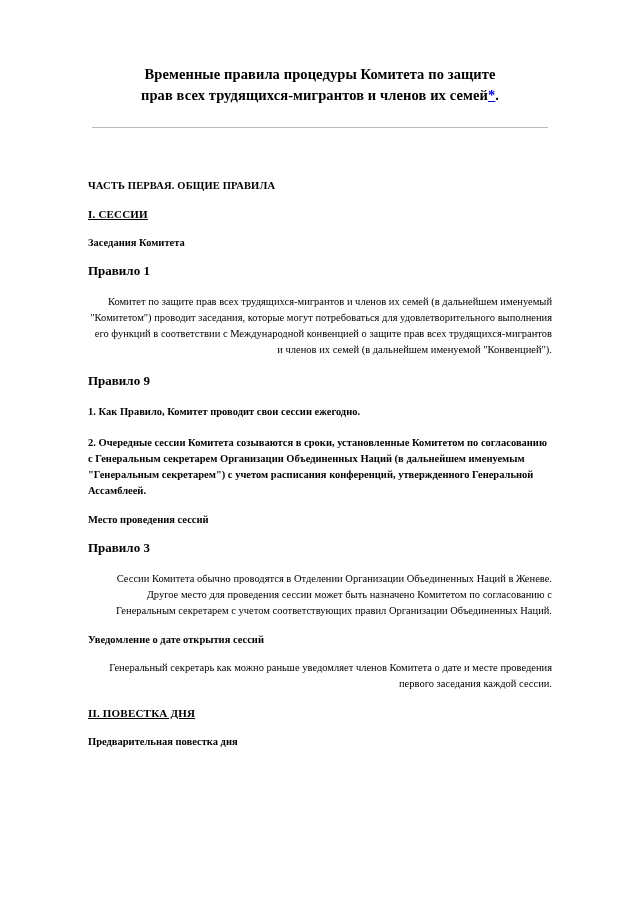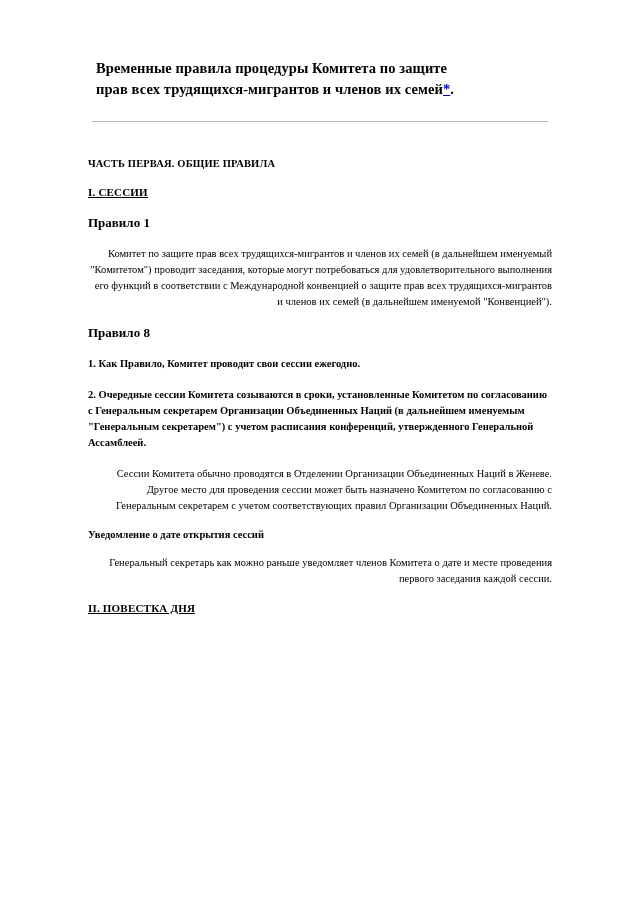--- a/index.html
+++ b/index.html
@@ -17,38 +17,39 @@
   .page {
     width: 640px;
     height: 905px;
     box-sizing: border-box;
     padding: 52px 88px 0 88px;
     position: relative;
   }
   .doc-title {
     font-size: 14.5px;
     font-weight: bold;
+    text-align: center;
     line-height: 1.42;
-    margin: 6px;
+    margin: 12px;
     padding: 0 2px;
     letter-spacing: 0.1px;
   }
   .doc-title .footnote-link {
     color: #0000cc;
     text-decoration: underline;
     font-weight: bold;
   }
   .title-rule {
     border: none;
     border-top: 1px solid #b9b9b9;
     margin: 22px 4px 0 4px;
     height: 0;
   }
   .body-block {
-    margin-top: 36px;
+    margin-top: 52px;
   }
   p {
     margin: 0 0 14px 0;
   }
   .part-heading {
     font-size: 10.5px;
     font-weight: bold;
     letter-spacing: 0.15px;
     margin-bottom: 17px;
   }
@@ -93,28 +94,32 @@
   </h1>
 
   <hr class="title-rule">
 
   <div class="body-block">
 
     <p class="part-heading">ЧАСТЬ ПЕРВАЯ. ОБЩИЕ ПРАВИЛА</p>
 
     <p class="section-heading">I.   СЕССИИ</p>
 
+    <p class="sub-heading">Заседания Комитета</p>
     <p class="rule-label">Правило 1</p>
     <p class="para">Комитет по защите прав всех трудящихся-мигрантов и членов их семей (в дальнейшем именуемый "Комитетом") проводит заседания, которые могут потребоваться для удовлетворительного выполнения его функций в соответствии с Международной конвенцией о защите прав всех трудящихся-мигрантов и членов их семей (в дальнейшем именуемой "Конвенцией").</p>
 
-    <p class="rule-label">Правило 8</p>
+    <p class="rule-label">Правило 9</p>
     <p class="num-para">1.   Как Правило, Комитет проводит свои сессии ежегодно.</p>
     <p class="num-para">2.    Очередные сессии Комитета созываются в сроки, установленные Комитетом по согласованию с Генеральным секретарем Организации Объединенных Наций (в дальнейшем именуемым "Генеральным секретарем") с учетом расписания конференций, утвержденного Генеральной Ассамблеей.</p>
 
+    <p class="sub-heading">Место проведения сессий</p>
+    <p class="rule-label">Правило 3</p>
     <p class="para">Сессии Комитета обычно проводятся в Отделении Организации Объединенных Наций в Женеве. Другое место для проведения сессии может быть назначено Комитетом по согласованию с Генеральным секретарем с учетом соответствующих правил Организации Объединенных Наций.</p>
 
     <p class="sub-heading">Уведомление о дате открытия сессий</p>
     <p class="para">Генеральный секретарь как можно раньше уведомляет членов Комитета о дате и месте проведения первого заседания каждой сессии.</p>
 
     <p class="section-heading">II.   ПОВЕСТКА ДНЯ</p>
+    <p class="sub-heading">Предварительная повестка дня</p>
 
   </div>
 </div>
 
 </body></html>

